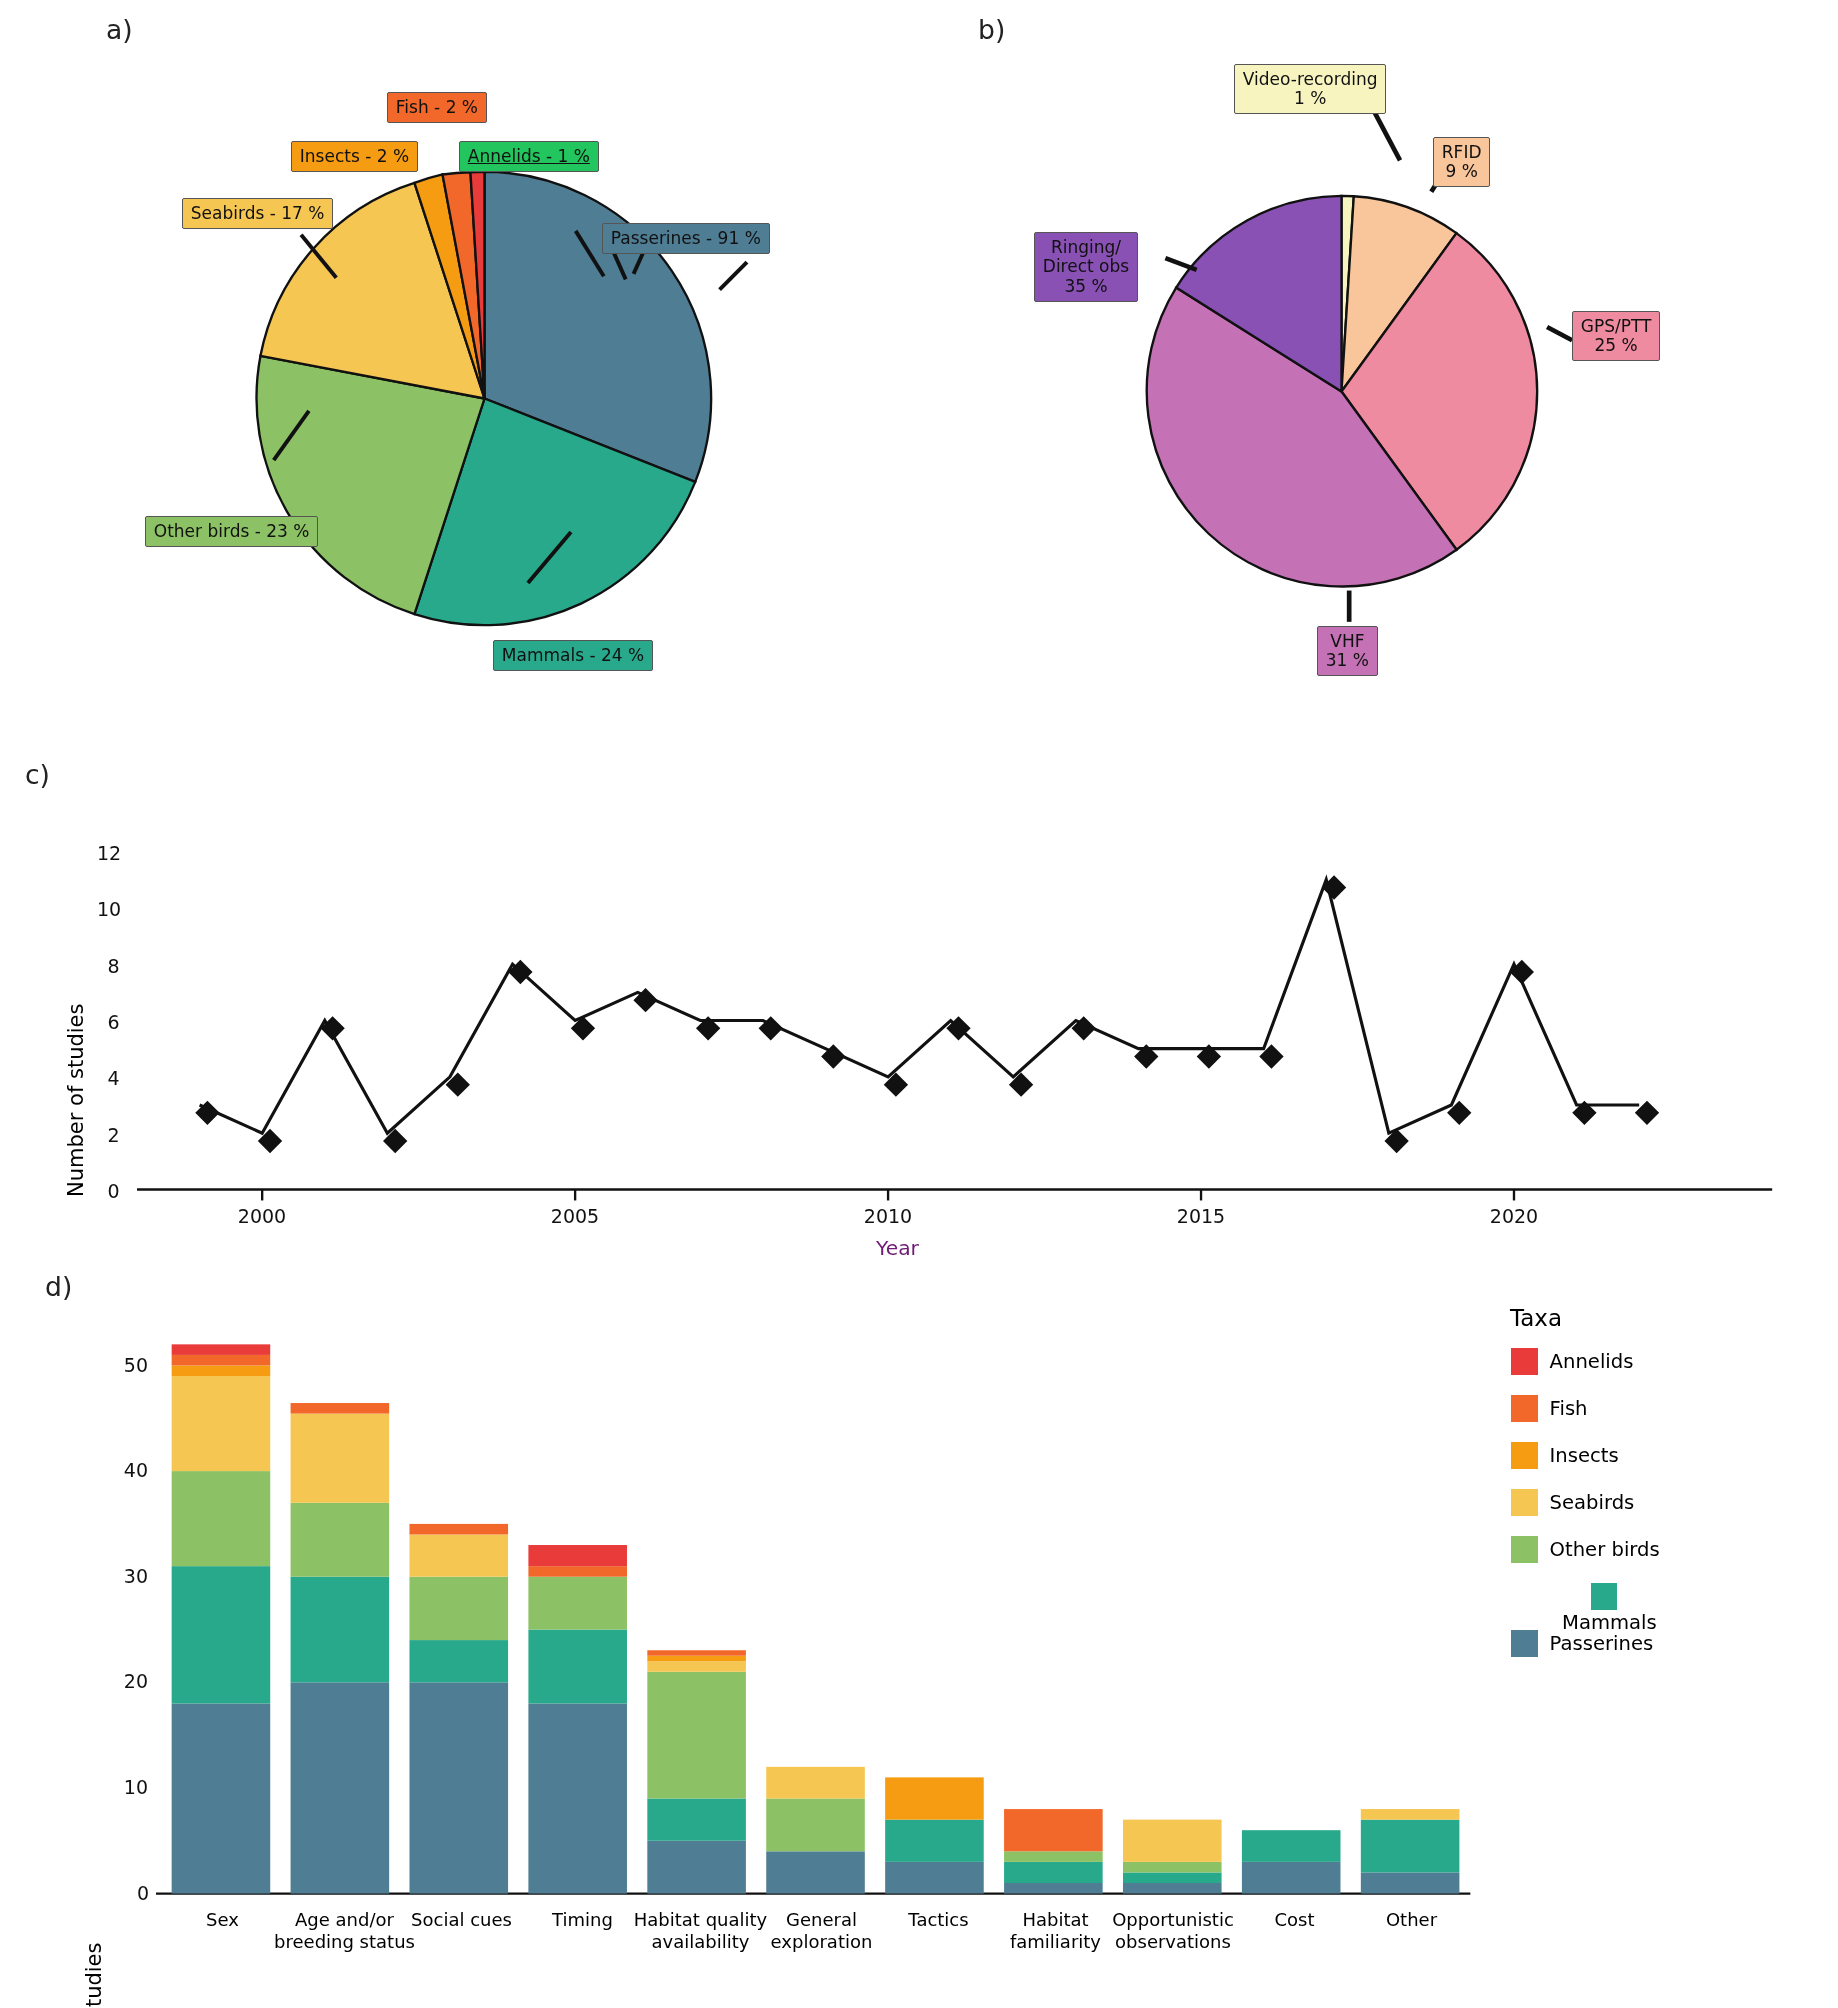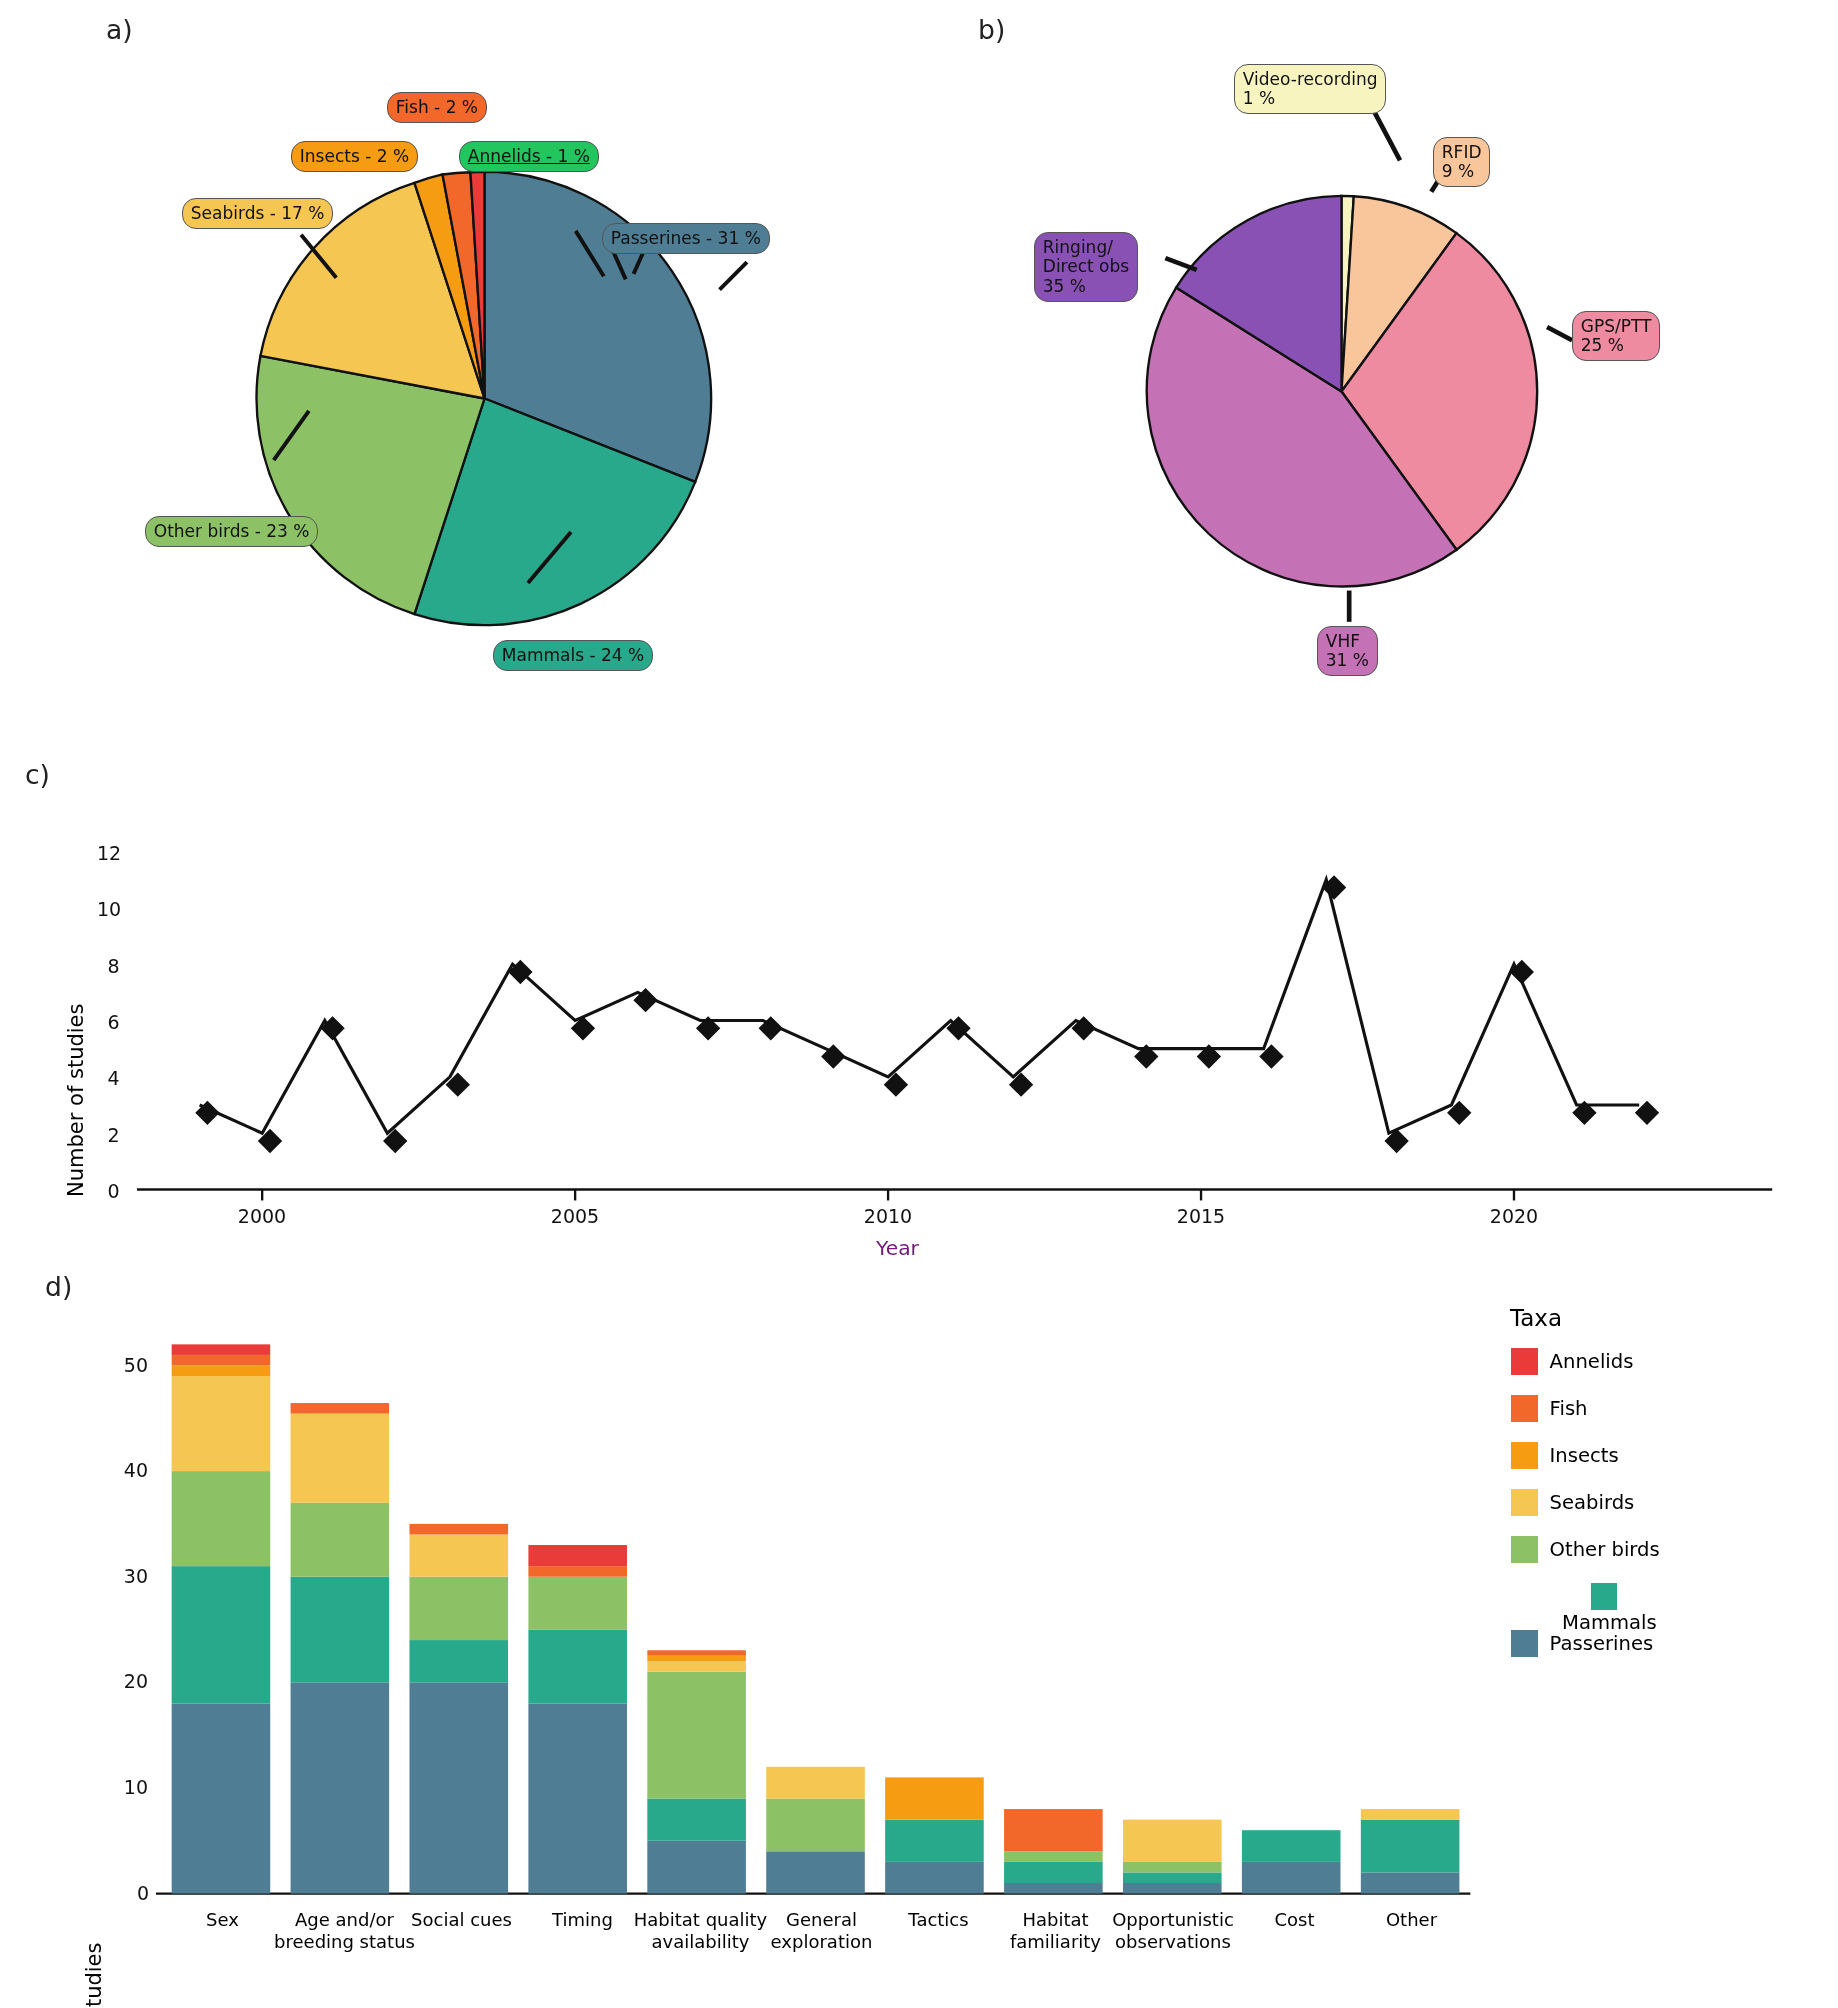--- a/index.html
+++ b/index.html
@@ -19,25 +19,26 @@
     position: absolute;
     font-size: 26.6px;
     color: #222;
   }
   
   .pie-wrap { position: absolute; }
   .pie-svg { display: block; }
   .callout {
     position: absolute;
     border: 1.6px solid #555;
-    border-radius: 14px;
+    border-radius: 2px;
     padding: 4.7px 7.8px;
     font-size: 17px;
     line-height: 1.15;
     white-space: pre-line;
+    text-align: center;
     box-sizing: border-box;
   }
   
   .axis-label {
     position: absolute;
     font-size: 20.3px;
     color: #701a75;
   }
   .tick-label {
     position: absolute;
@@ -112,21 +113,21 @@
   <line x1="295" y1="405" x2="250" y2="468" stroke="#111" stroke-width="5"></line>
   <line x1="630" y1="560" x2="575" y2="625" stroke="#111" stroke-width="5"></line>
   <line x1="740" y1="270" x2="700" y2="225" stroke="#111" stroke-width="0"></line>
   <line x1="855" y1="215" x2="820" y2="250" stroke="#111" stroke-width="5"></line>
 </svg>
 
 <div class="callout" style="left:387px; top:92px; background:#f2682a; color:#111;">Fish - 2 %</div>
 <div class="callout" style="left:291px; top:141px; background:#f59c13; color:#111;">Insects - 2 %</div>
 <div class="callout" style="left:459px; top:141px; background:#22c55e; color:#111;text-decoration:underline;">Annelids - 1 %</div>
 <div class="callout" style="left:182px; top:198px; background:#f6c653; color:#111;">Seabirds - 17 %</div>
-<div class="callout" style="left:602px; top:223px; background:#4f7d94; color:#111;">Passerines - 31 %</div>
+<div class="callout" style="left:602px; top:223px; background:#4f7d94; color:#111;">Passerines - 91 %</div>
 <div class="callout" style="left:145px; top:516px; background:#8cc265; color:#111;">Other birds - 23 %</div>
 <div class="callout" style="left:493px; top:640px; background:#29a98c; color:#111;">Mammals - 24 %</div>
 
 <div class="panel-letter" style="left:978px; top:14px;">b)</div>
 
 <div class="pie-wrap" style="left:1138px; top:188px; width:407px; height:407px;">
   <svg class="pie-svg" width="407" height="407" viewBox="0 0 520 520">
 
     <path d="M260,260 L260,10 A250,250 0 0,1 275.7,10.5 Z" fill="#f7f4c0" stroke="#111" stroke-width="3"></path>
 

